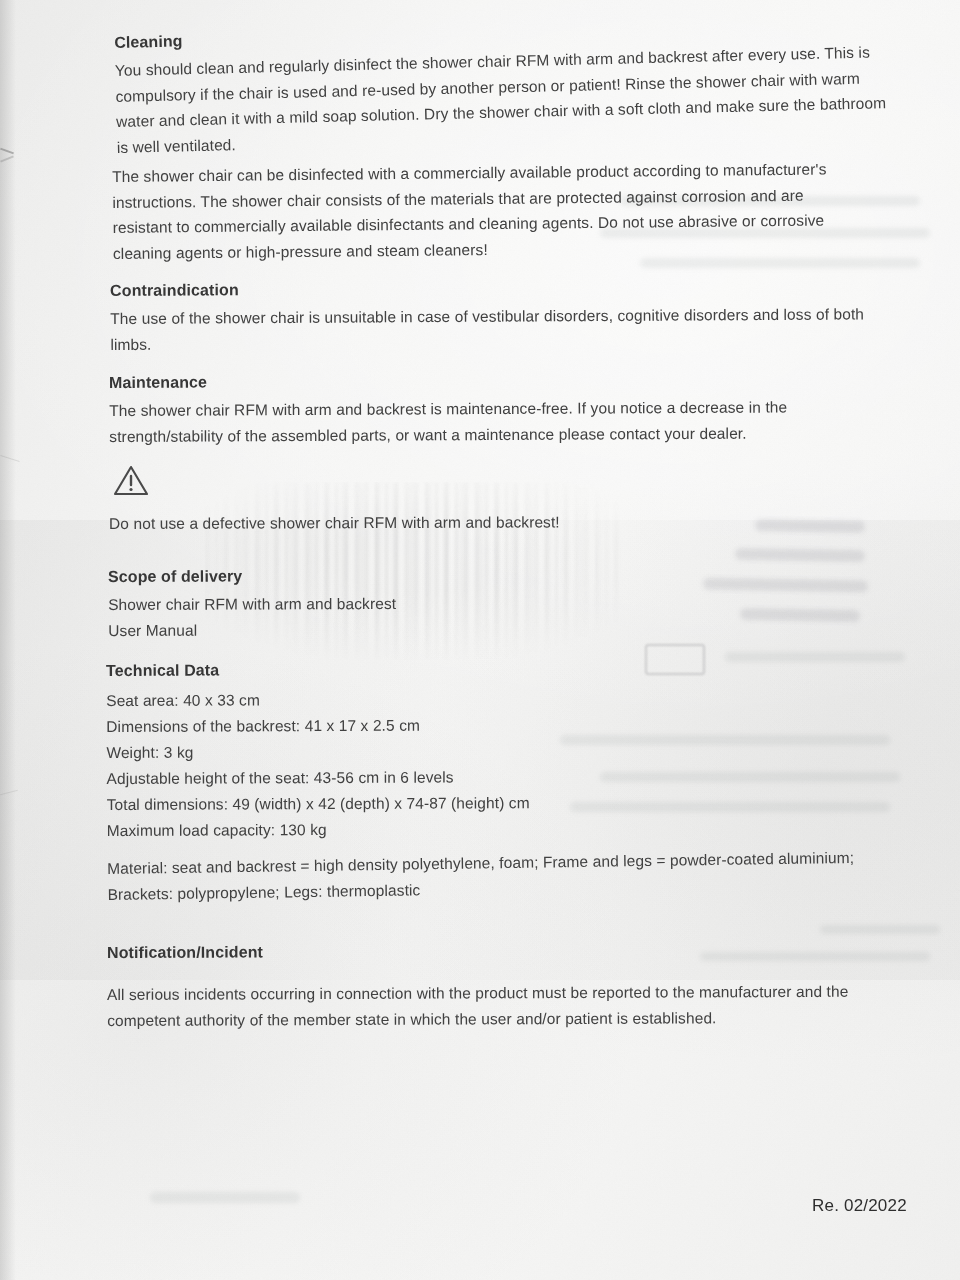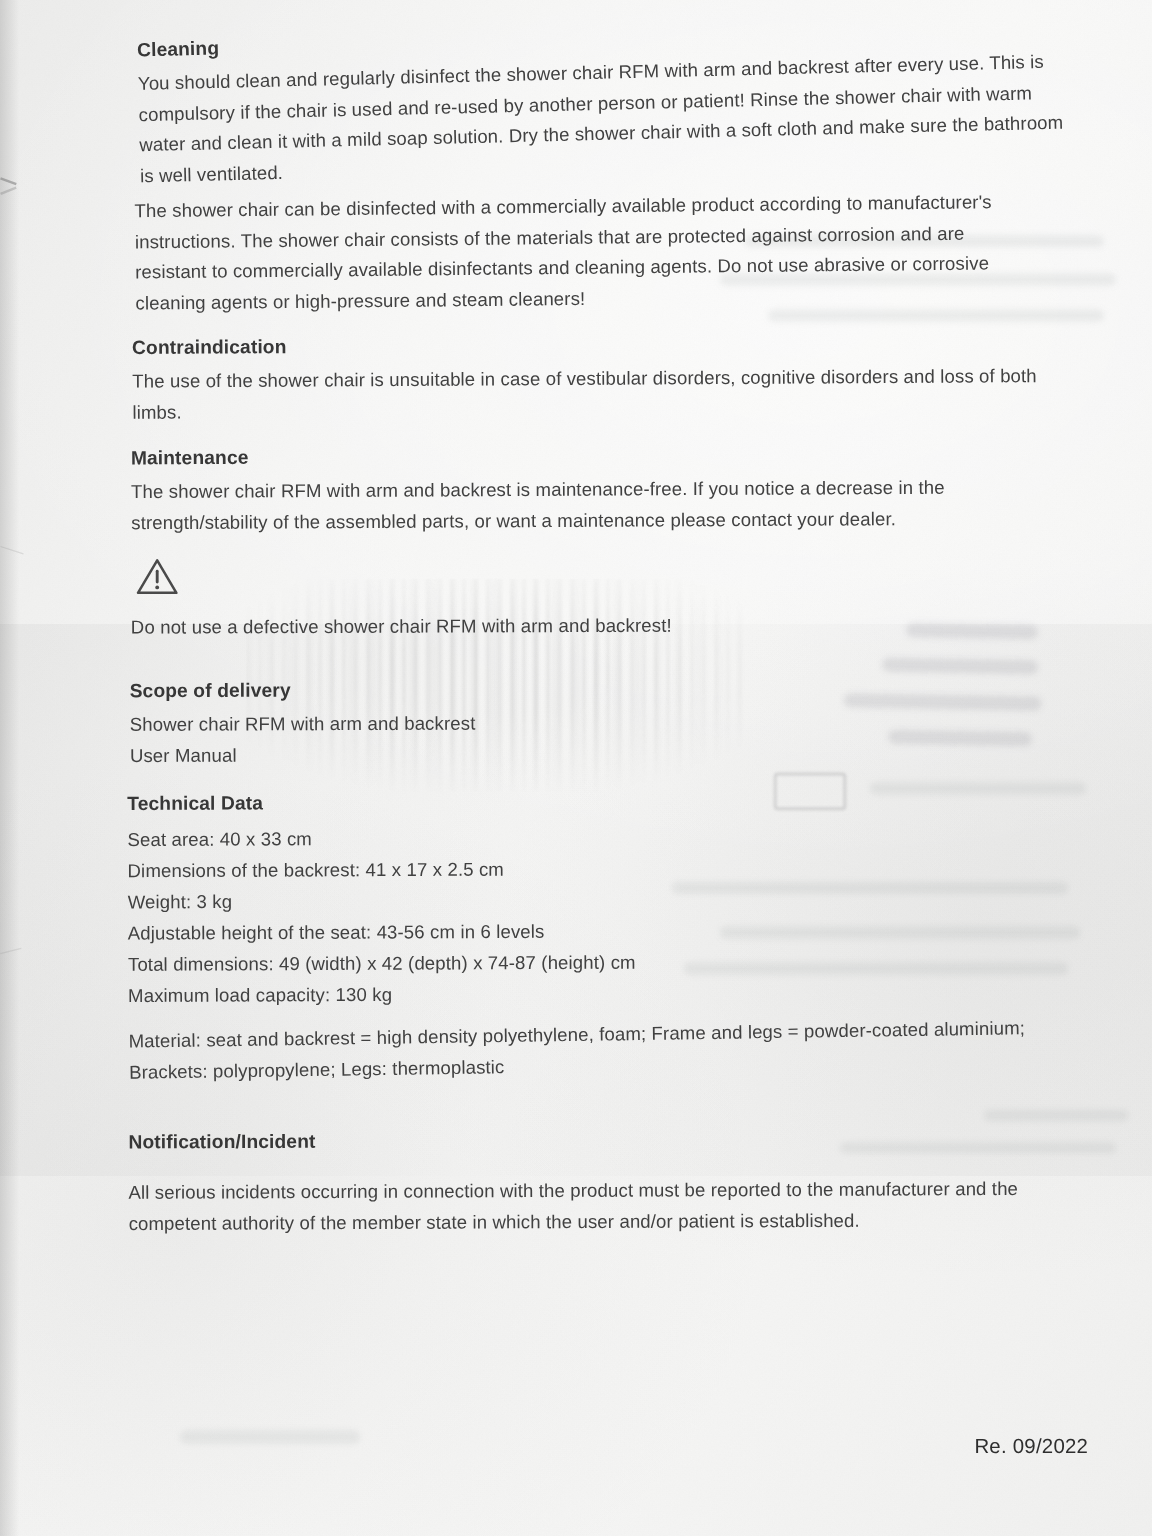--- a/index.html
+++ b/index.html
@@ -131,21 +131,21 @@
     <div class="p" style="width:760px;">Material: seat and backrest = high density polyethylene, foam; Frame and legs = powder-coated aluminium; Brackets: polypropylene; Legs: thermoplastic</div>
   </div>
 
   <div class="block" style="left:107px;top:942px;width:800px;transform:rotate(-0.2deg);">
     <div class="h">Notification/Incident</div>
   </div>
   <div class="block" style="left:107px;top:982px;width:790px;transform:rotate(-0.25deg);">
     <div class="p" style="width:770px;">All serious incidents occurring in connection with the product must be reported to the manufacturer and the competent authority of the member state in which the user and/or patient is established.</div>
   </div>
 
-  <div class="block rev" style="left:812px;top:1196px;">Re. 09/2022</div>
+  <div class="block rev" style="left:812px;top:1196px;">Re. 02/2022</div>
 
   <svg class="grain" width="960" height="1280">
     <filter id="g">
       <feTurbulence type="fractalNoise" baseFrequency="0.85" numOctaves="2" stitchTiles="stitch"></feTurbulence>
       <feColorMatrix type="matrix" values="0 0 0 0 0.55  0 0 0 0 0.55  0 0 0 0 0.55  0 0 0 0.09 0"></feColorMatrix>
     </filter>
     <rect width="960" height="1280" filter="url(#g)"></rect>
   </svg>
 
 </div>

